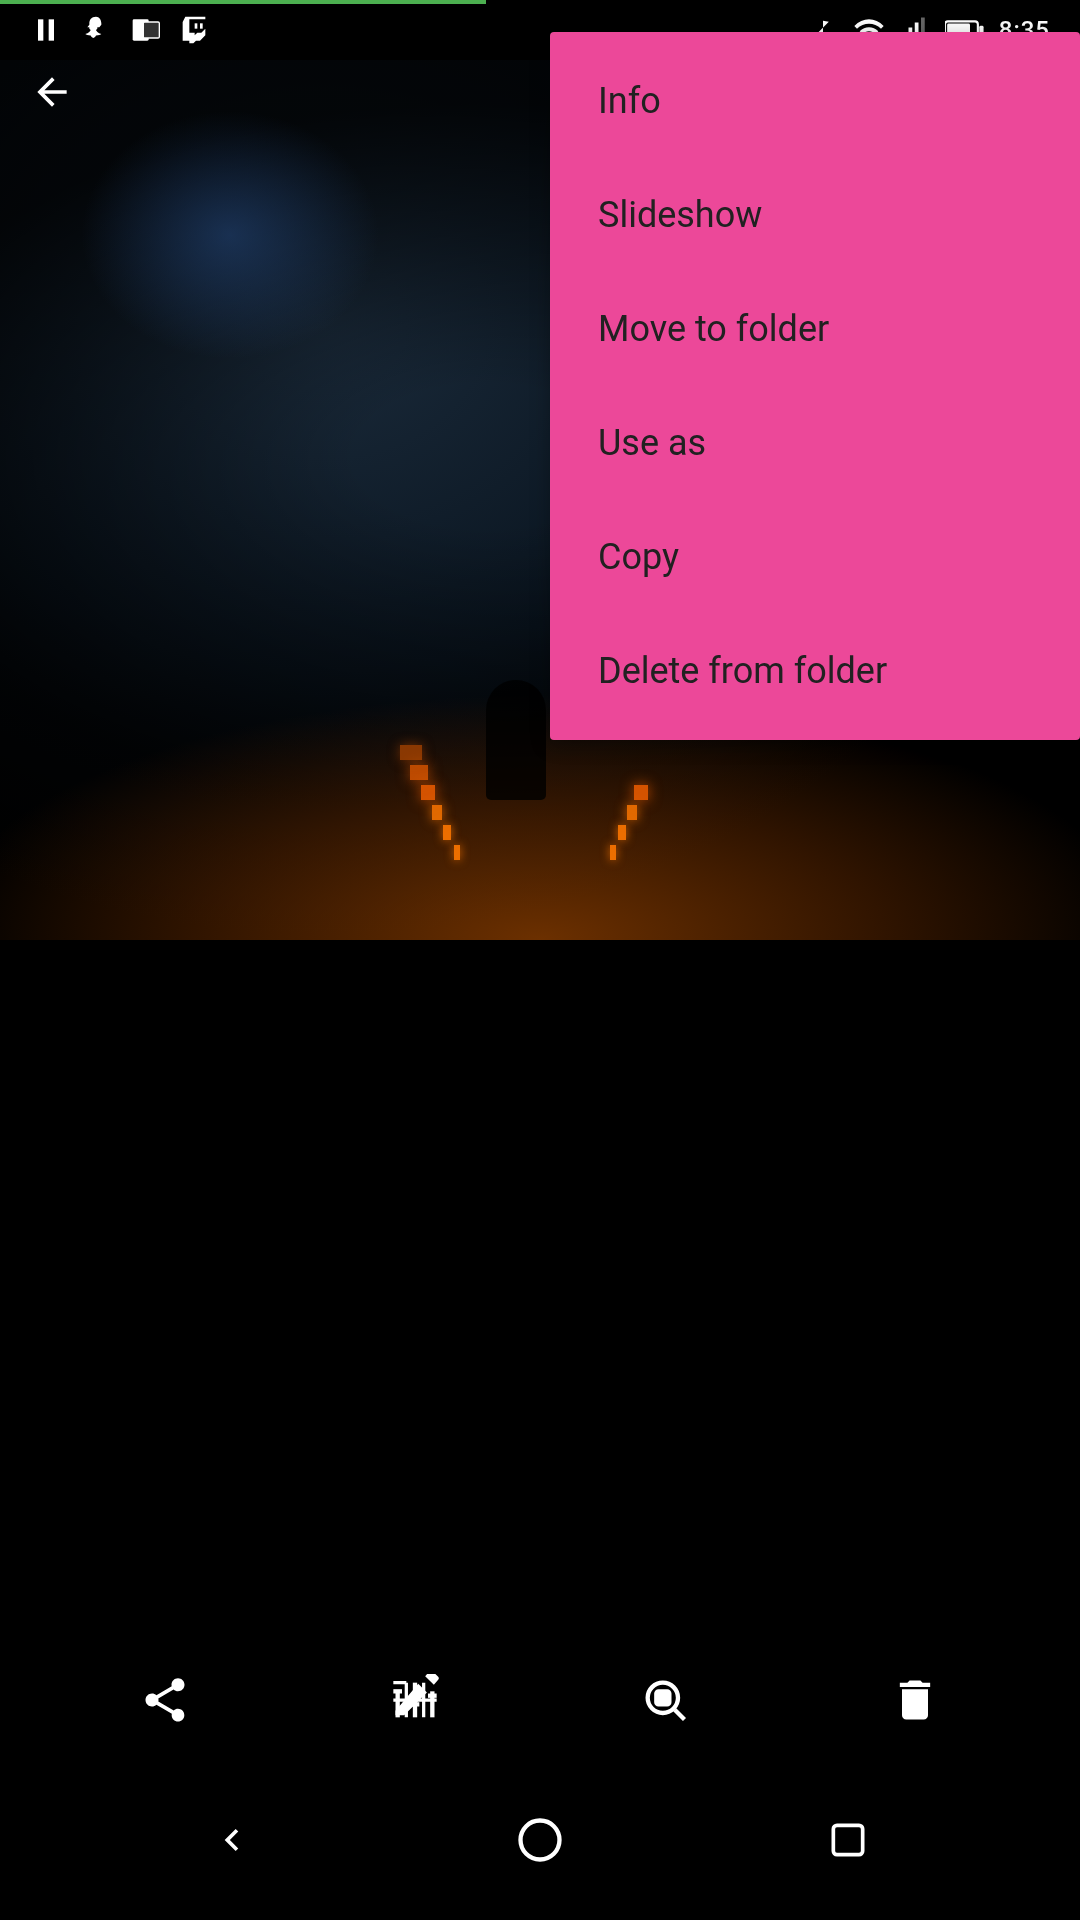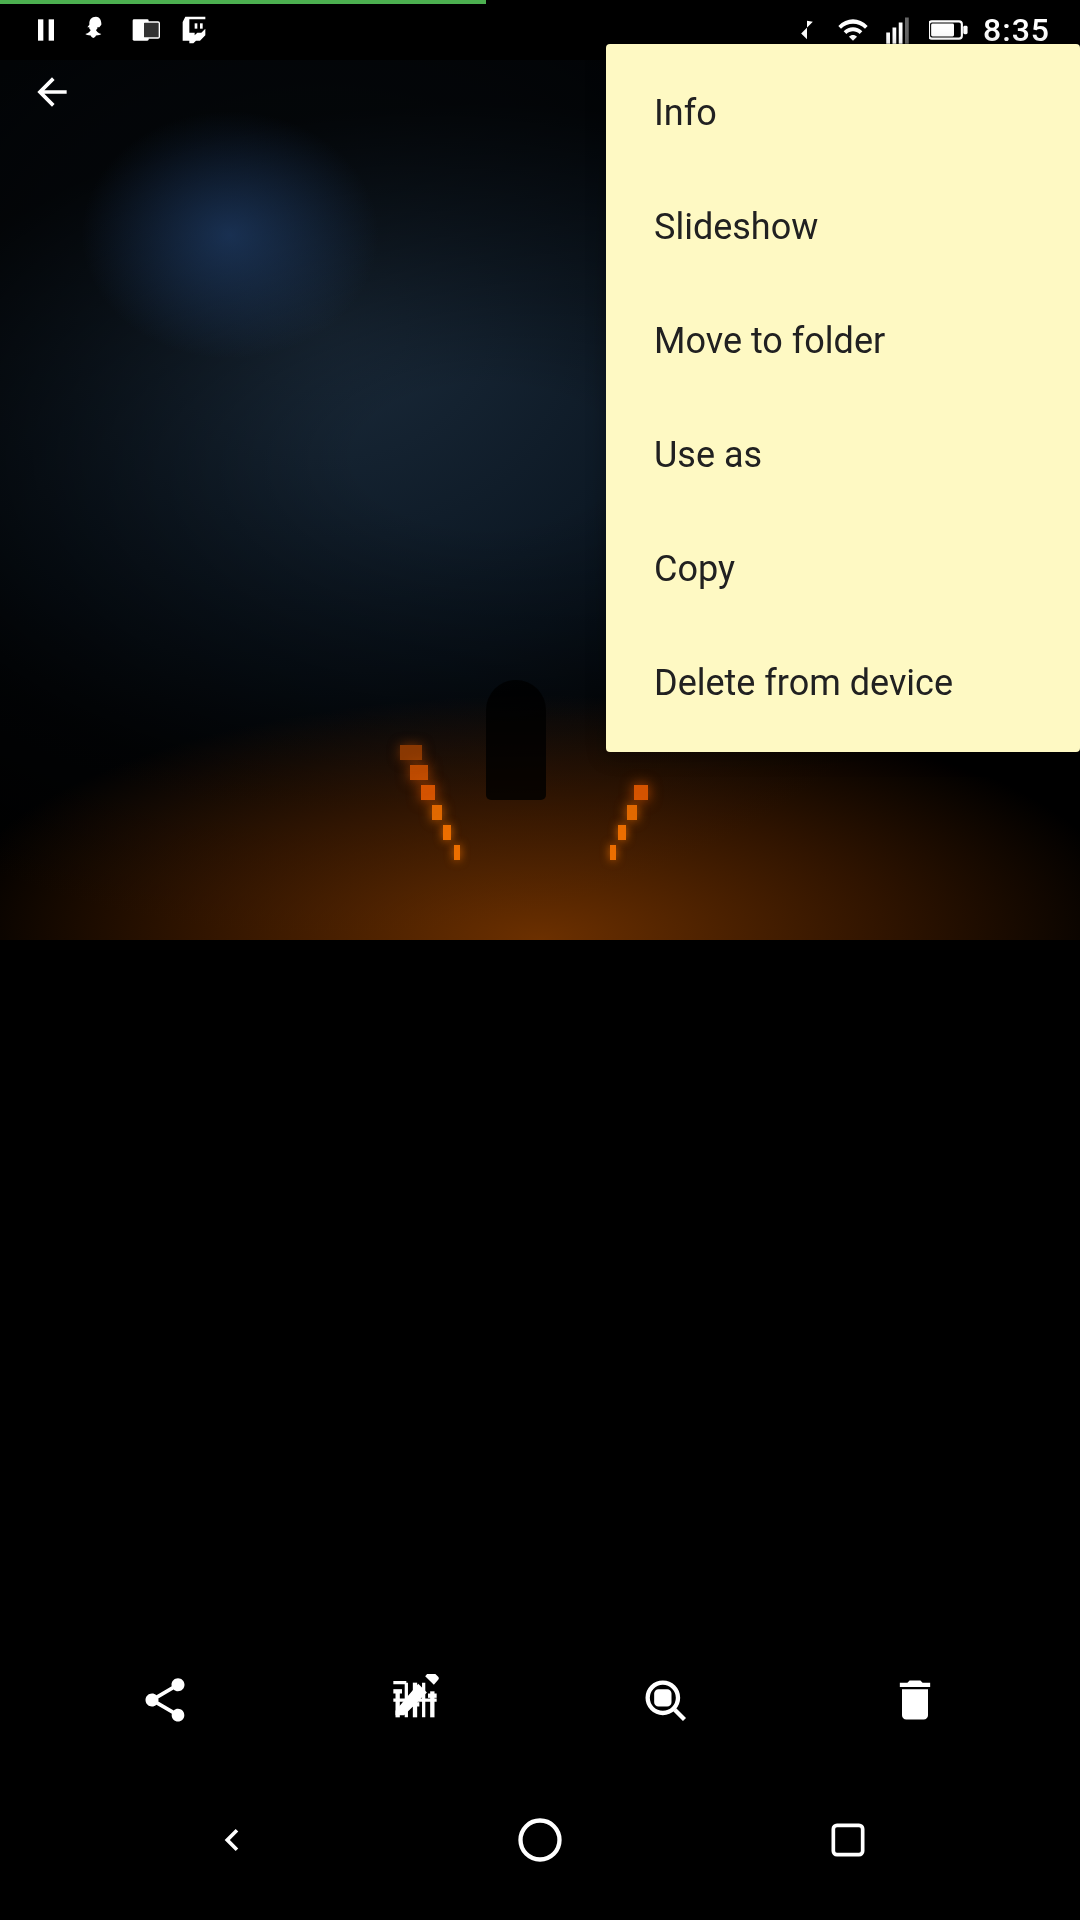--- a/index.html
+++ b/index.html
@@ -42,21 +42,21 @@
       display: flex;
       align-items: center;
       gap: 14px;
       color: #fff;
       font-size: 28px;
       font-weight: 500;
     }
 
     .time {
       color: #fff;
-      font-size: 32px;
+      font-size: 24px;
       font-weight: 500;
       letter-spacing: 1px;
     }
 
     
     .notification-bar {
       position: absolute;
       top: 0;
       left: 0;
       width: 45%;
@@ -162,24 +162,24 @@
       font-size: 52px;
       cursor: pointer;
       display: flex;
       align-items: center;
       justify-content: center;
     }
 
     
     .dropdown-menu {
       position: absolute;
-      top: 44px;
+      top: 32px;
       right: 0;
-      width: 474px;
-      background: #fef9c3;
+      width: 530px;
+      background: #ec4899;
       border-radius: 4px;
       box-shadow: 0 4px 20px rgba(0,0,0,0.3);
       z-index: 200;
       padding: 12px 0;
     }
 
     .menu-item {
       padding: 36px 48px;
       font-size: 36px;
       color: #212121;
@@ -275,21 +275,21 @@
 </div>
 
 <div class="bottom-area"></div>
 
 <div class="dropdown-menu">
   <div class="menu-item">Info</div>
   <div class="menu-item">Slideshow</div>
   <div class="menu-item">Move to folder</div>
   <div class="menu-item">Use as</div>
   <div class="menu-item">Copy</div>
-  <div class="menu-item">Delete from device</div>
+  <div class="menu-item">Delete from folder</div>
 </div>
 
 <div class="toolbar">
 
   <div class="toolbar-icon">
     <svg width="52" height="52" viewBox="0 0 24 24" fill="white">
       <path d="M18 16.08c-.76 0-1.44.3-1.96.77L8.91 12.7c.05-.23.09-.46.09-.7s-.04-.47-.09-.7l7.05-4.11c.54.5 1.25.81 2.04.81 1.66 0 3-1.34 3-3s-1.34-3-3-3-3 1.34-3 3c0 .24.04.47.09.7L8.04 9.81C7.5 9.31 6.79 9 6 9c-1.66 0-3 1.34-3 3s1.34 3 3 3c.79 0 1.5-.31 2.04-.81l7.12 4.16c-.05.21-.08.43-.08.65 0 1.61 1.31 2.92 2.92 2.92s2.92-1.31 2.92-2.92c0-1.61-1.31-2.92-2.92-2.92z"></path>
     </svg>
   </div>
 

